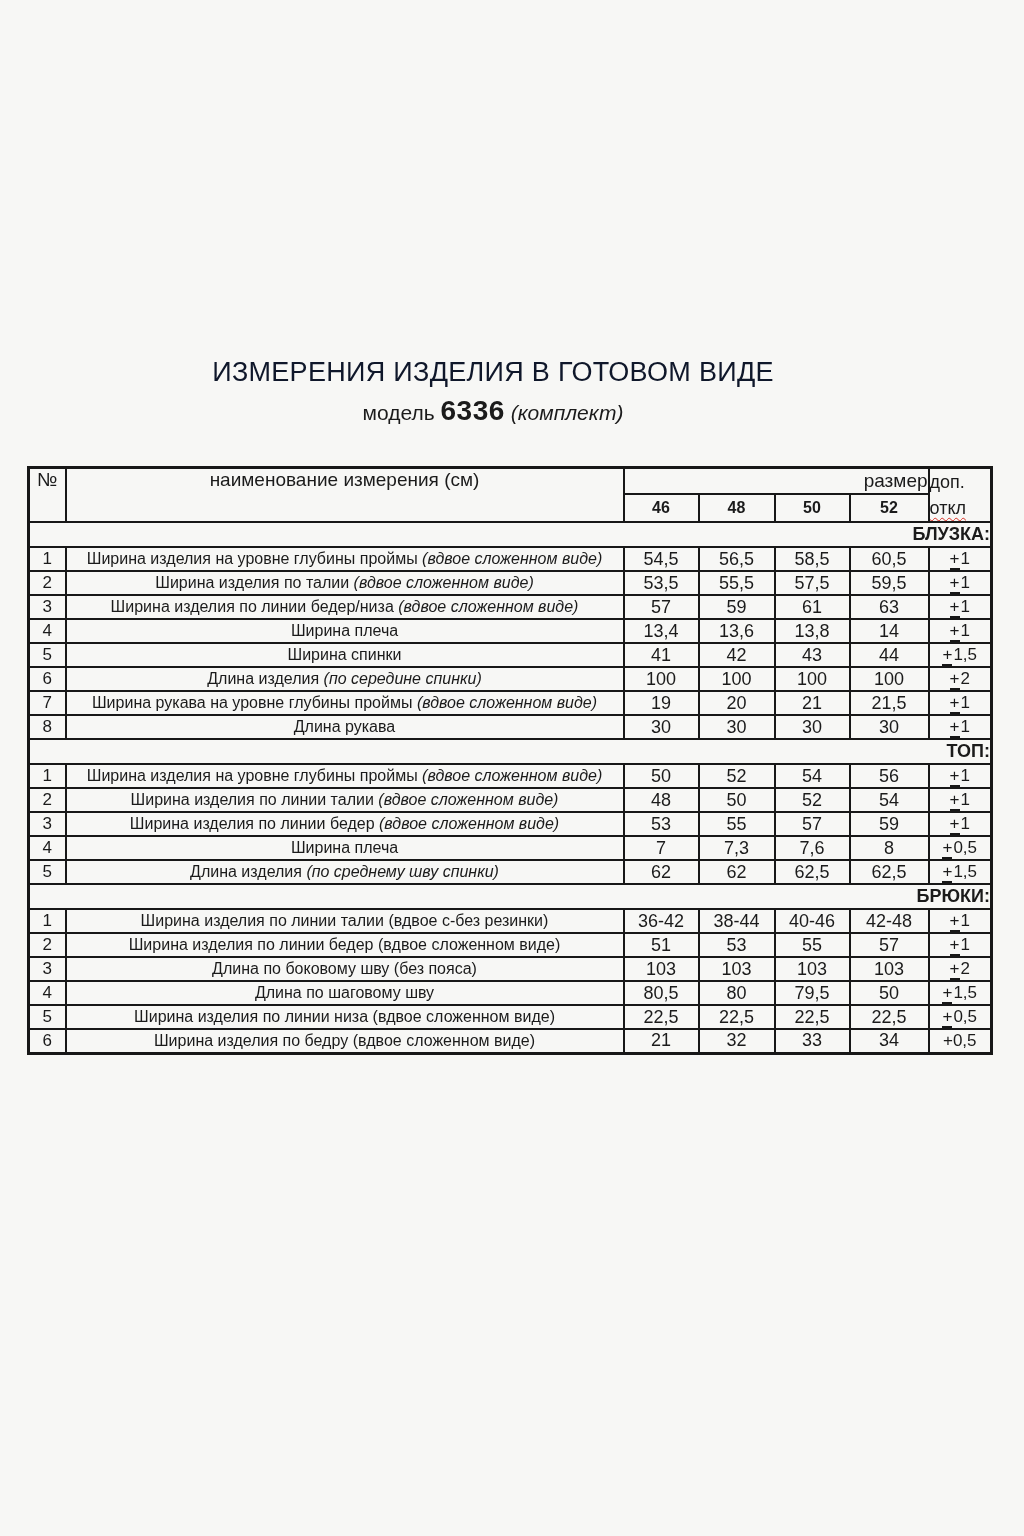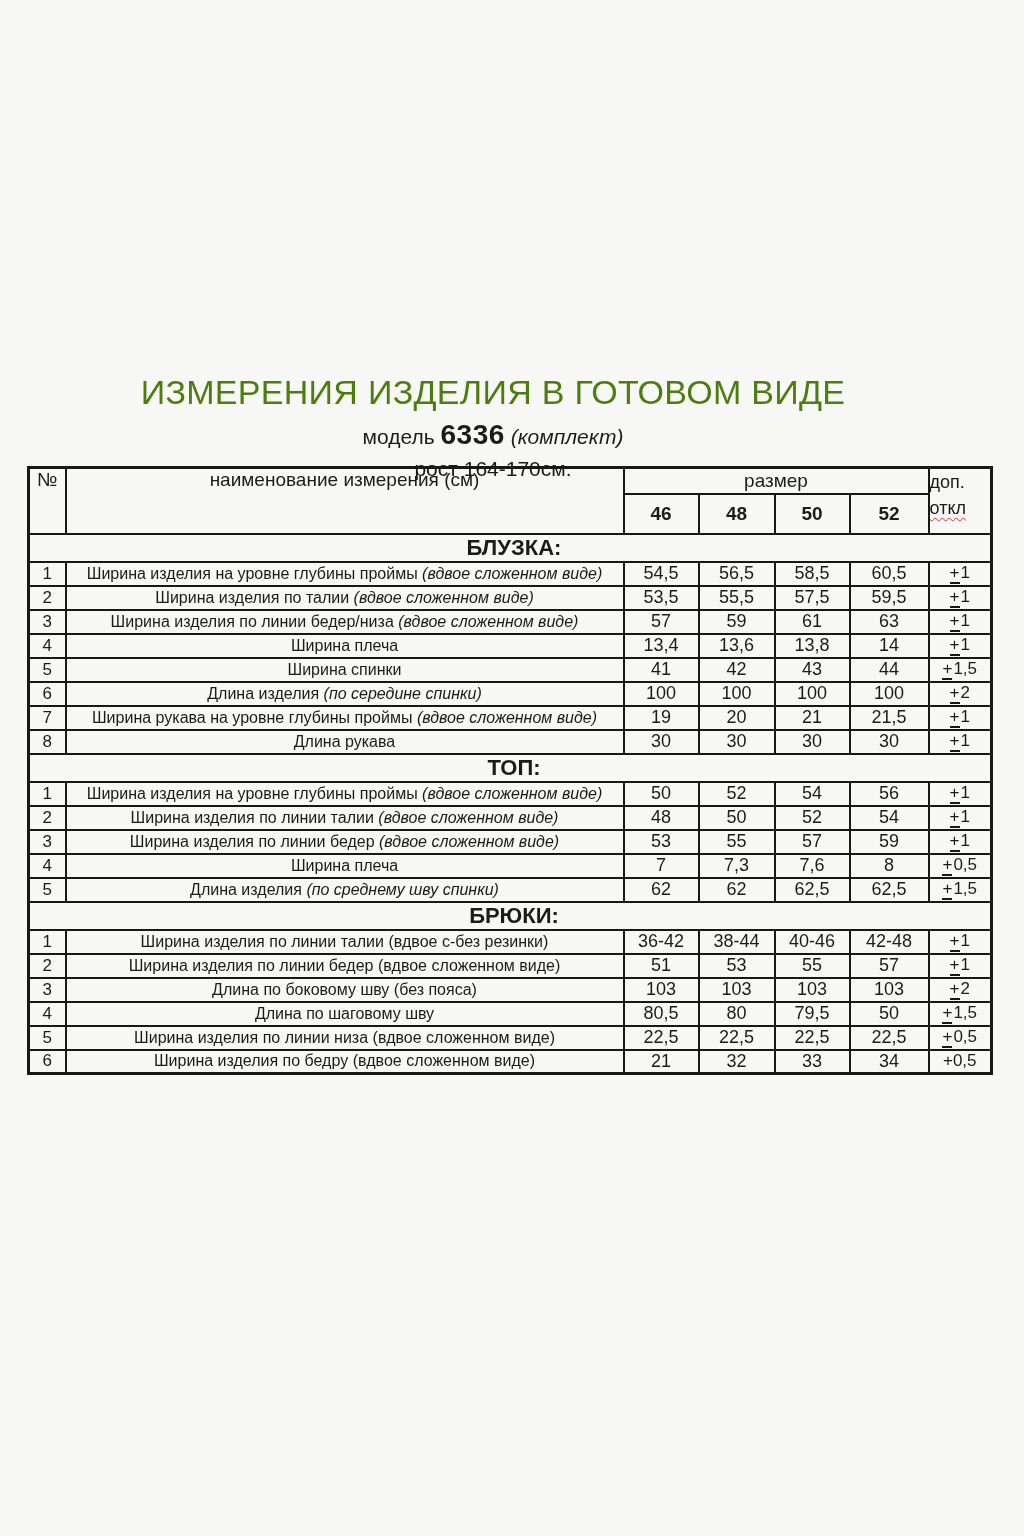--- a/index.html
+++ b/index.html
@@ -16,24 +16,23 @@
   }
   
   .title-block {
     position: absolute;
     top: 357px;
     left: 0;
     width: 986px;
     text-align: center;
   }
   .title-line1 {
-    font-size: 34px;
+    font-size: 27px;
     letter-spacing: 0.3px;
-    color: #4d7c0f;
-    margin-top: 16px;
+    color: #0f172a;
   }
   .title-line2 {
     margin-top: 7px;
     font-size: 21px;
   }
   .model-number {
     font-size: 28px;
     font-weight: 700;
     letter-spacing: 0.5px;
   }
@@ -68,48 +67,48 @@
   th.hdr-name {
     font-weight: 400;
     font-size: 19px;
     vertical-align: top;
     text-align: center;
     padding-top: 5px;
   }
   th.hdr-size {
     font-weight: 400;
     font-size: 19px;
-    text-align: center;
+    text-align: right;
     height: 26px;
   }
   th.hdr-size-val {
     font-weight: 700;
-    font-size: 19px;
+    font-size: 16px;
     text-align: center;
-    height: 40px;
+    height: 28px;
   }
   th.hdr-tol {
     font-weight: 400;
     font-size: 18px;
     vertical-align: top;
     text-align: left;
     padding-top: 4px;
     line-height: 26px;
   }
   .wavy {
     text-decoration-line: underline;
     text-decoration-style: wavy;
     text-decoration-color: #d93025;
     text-decoration-thickness: 1px;
     text-underline-offset: 3px;
   }
   tr.section-row td {
     font-weight: 700;
-    font-size: 22px;
-    text-align: center;
+    font-size: 18px;
+    text-align: right;
     padding-left: 8px;
     height: 25px;
   }
   tr.data-row td { height: 24px; }
   td.cell-num  { text-align: center; font-size: 17px; }
   td.cell-label{ text-align: center; font-size: 16px; padding-left: 9px; }
   td.cell-label .note-italic { font-style: italic; }
   td.cell-val  { text-align: center; font-size: 18px; }
   td.cell-tol  { text-align: center; font-size: 17px; }
   .pm-underline {
@@ -125,21 +124,20 @@
 
 <div class="page">
 
   <div class="title-block">
     <div class="title-line1">ИЗМЕРЕНИЯ ИЗДЕЛИЯ В ГОТОВОМ ВИДЕ</div>
     <div class="title-line2">
       <span>модель</span>
       <span class="model-number">6336</span>
       <span class="model-suffix">(комплект)</span>
     </div>
-    <div class="title-line3">рост 164-170см.</div>
   </div>
 
   <table class="meas">
     <colgroup>
       <col style="width:37px">
       <col style="width:558px">
       <col style="width:75px">
       <col style="width:76px">
       <col style="width:75px">
       <col style="width:79px">

